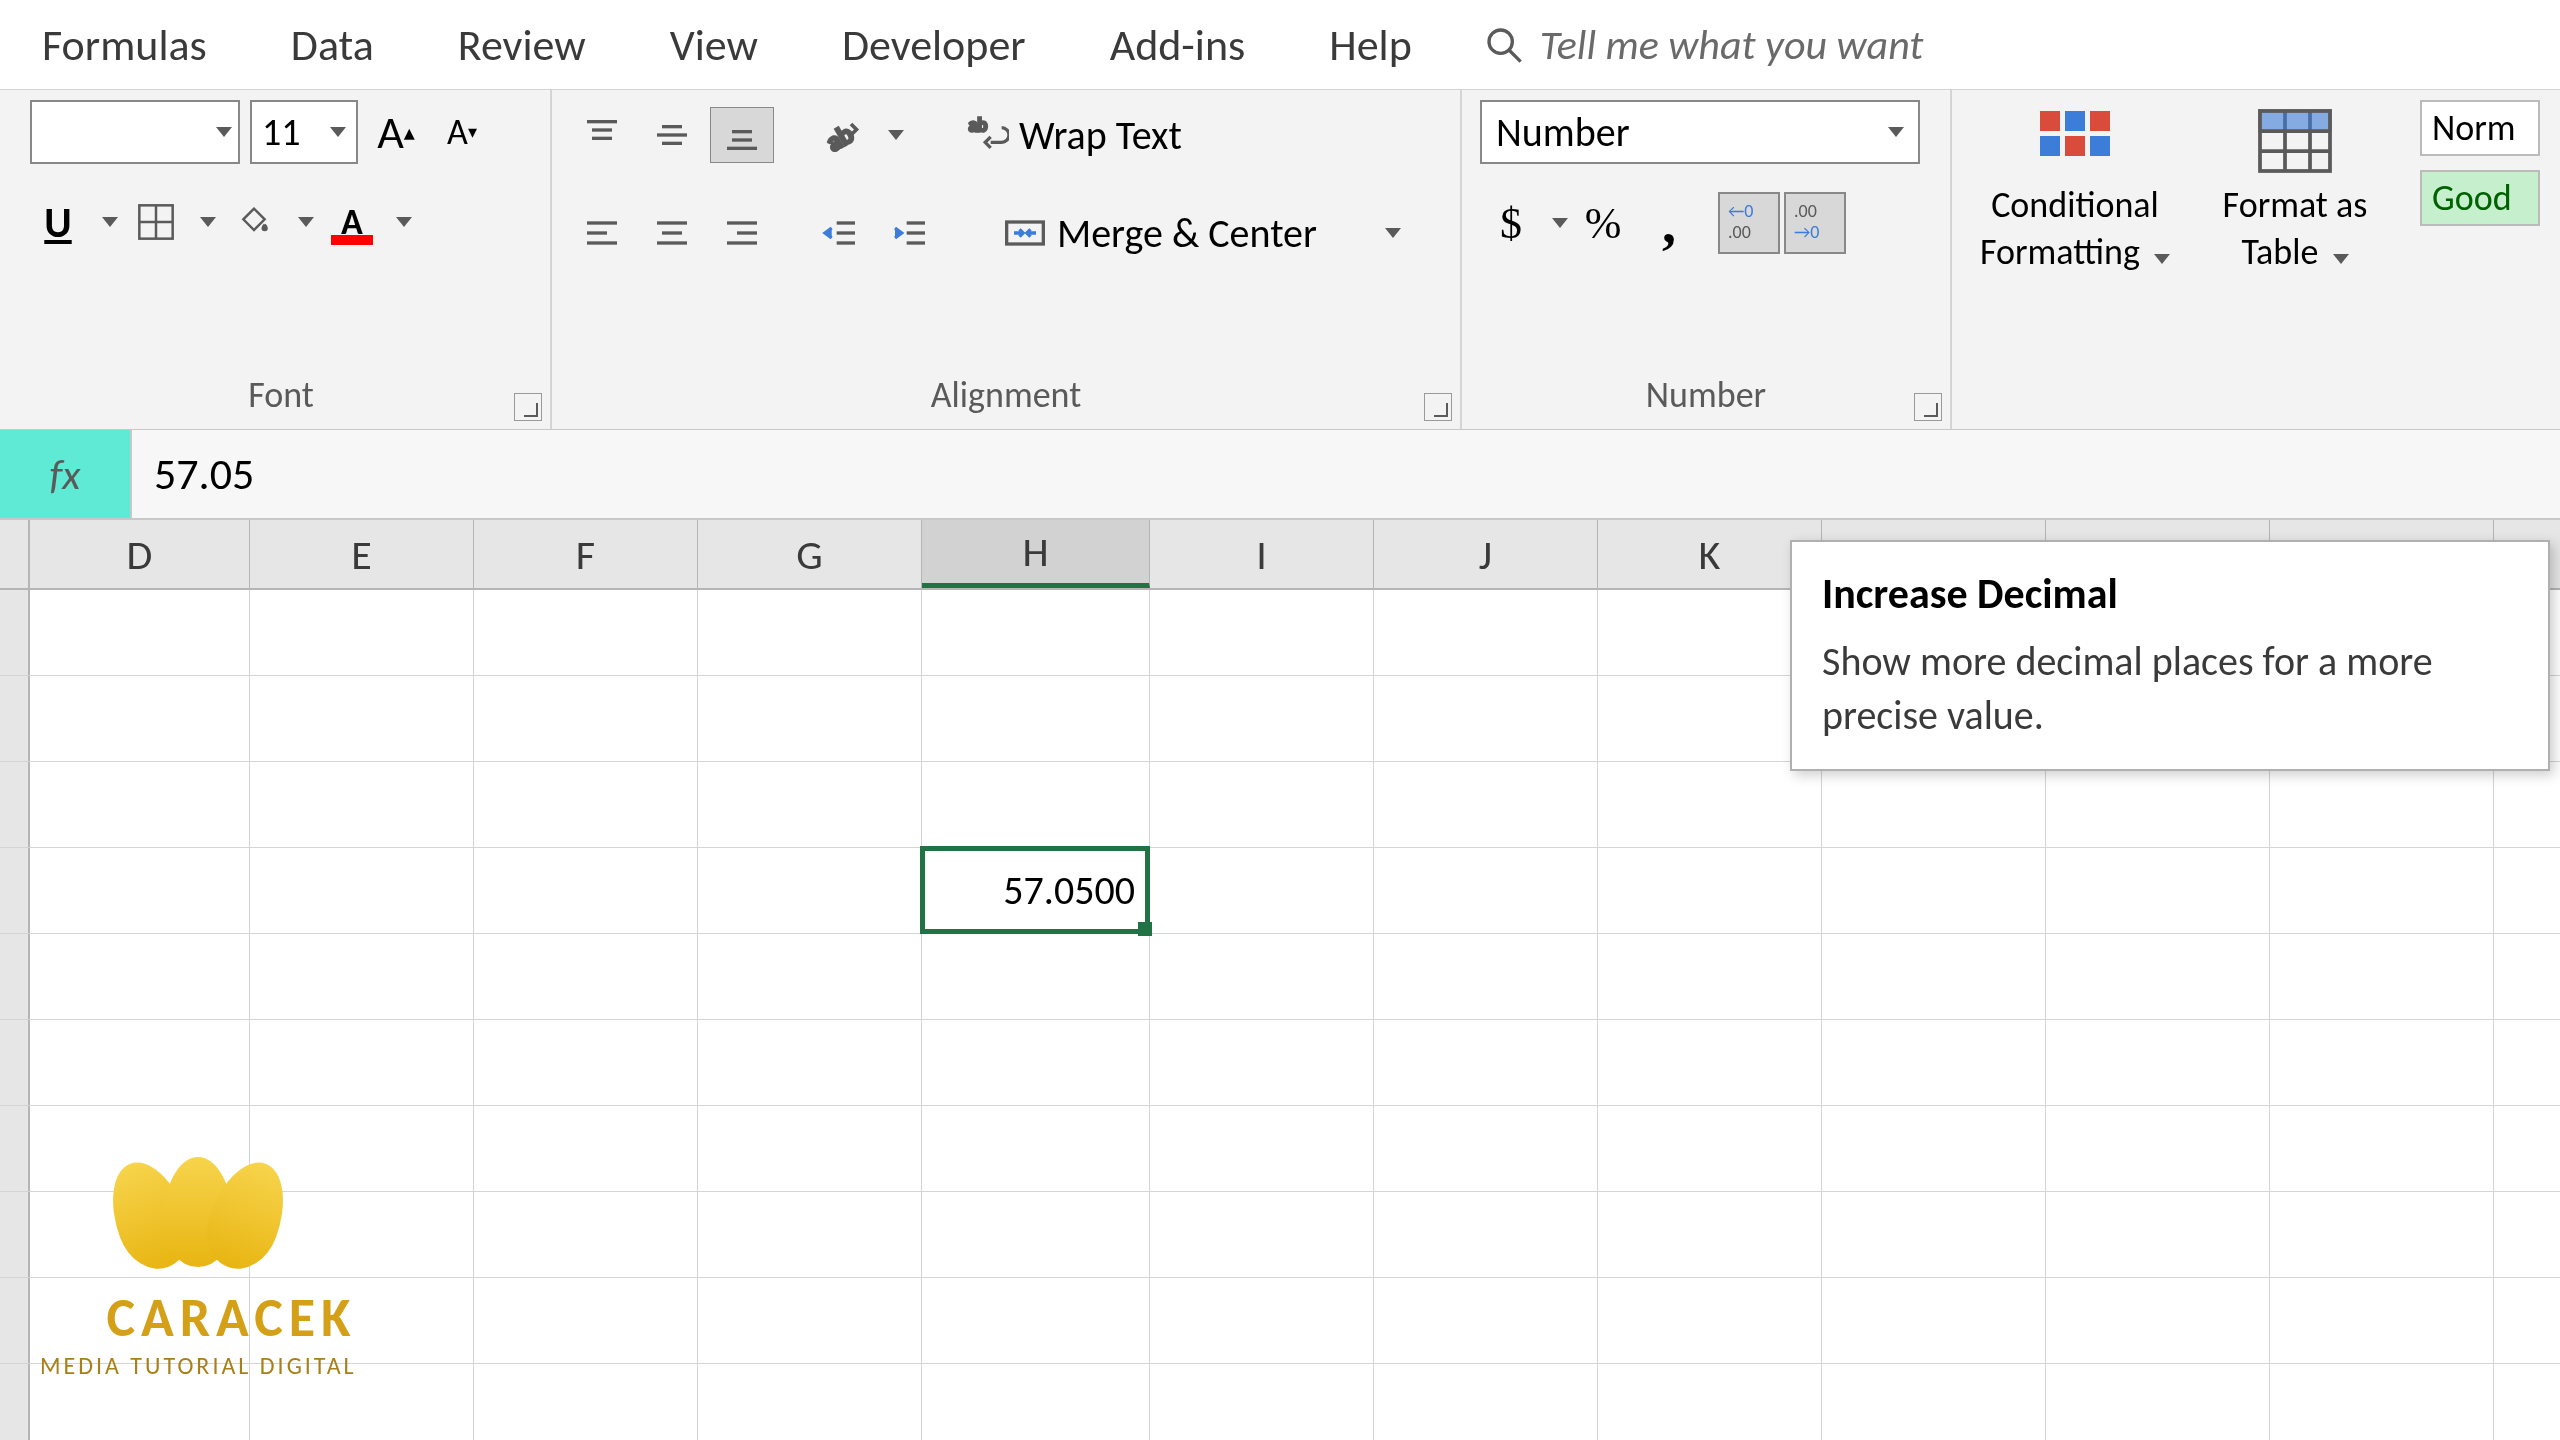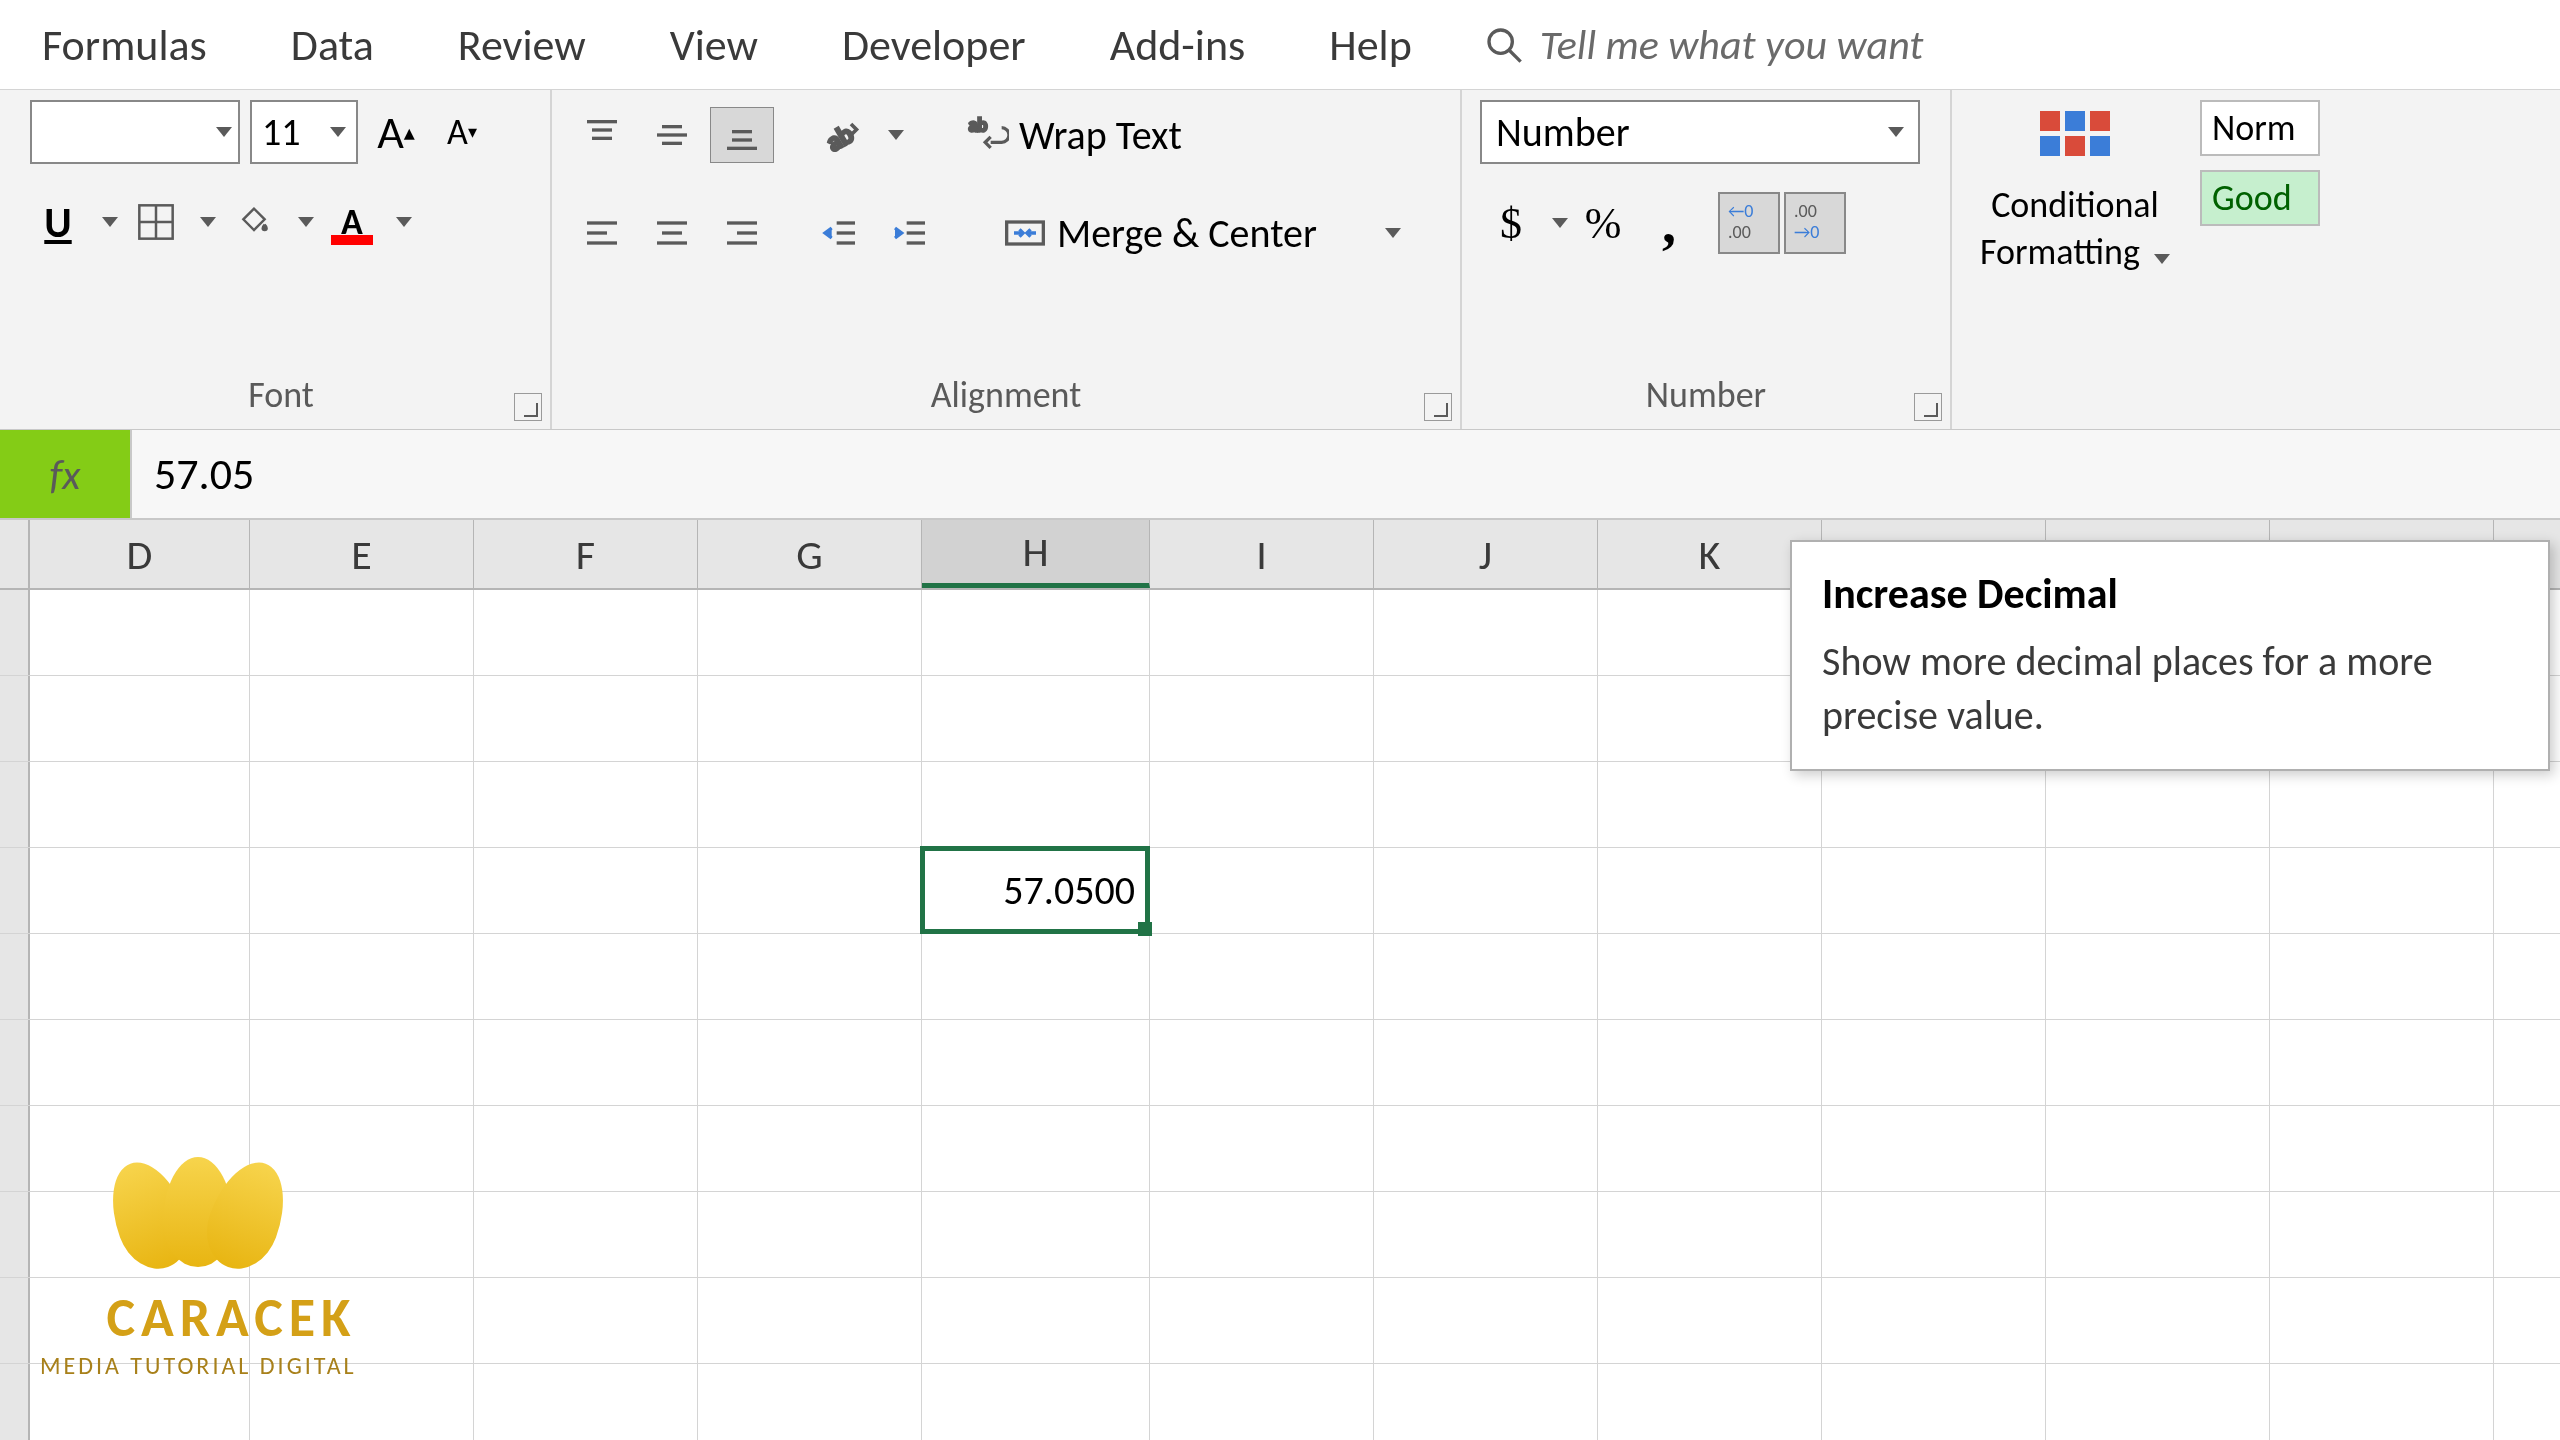--- a/index.html
+++ b/index.html
@@ -42,21 +42,21 @@
 .num-btn { width: 62px; height: 62px; font-size: 44px; font-family: Georgia, serif; }
 .incdec { width: 62px; height: 62px; border: 2px solid #888; background: #d8d8d8; font-size: 26px; line-height: 1; display: flex; flex-direction: column; align-items: center; justify-content: center; }
 
 
 .big-btn { display: flex; flex-direction: column; align-items: center; width: 210px; padding-top: 6px; cursor: pointer; }
 .big-btn .lbl { font-size: 36px; text-align: center; line-height: 1.3; margin-top: 6px; }
 .style-box { width: 120px; height: 56px; border: 2px solid #bbb; background: #fff; display: flex; align-items: center; padding: 0 10px; font-size: 36px; }
 .style-box.good { background: #c6efce; color: #006100; }
 
 
-.fbar { display: flex; align-items: center; height: 90px; border-bottom: 2px solid #c8c8c8; background: #84cc16; }
+.fbar { display: flex; align-items: center; height: 90px; border-bottom: 2px solid #c8c8c8; background: #5eead4; }
 .fx-lbl { width: 132px; display: flex; align-items: center; justify-content: center; font-style: italic; font-size: 42px; color: #5a5a5a; border-right: 2px solid #c8c8c8; height: 100%; }
 .fbar input { flex: 1; height: 100%; border: none; outline: none; font-size: 44px; padding: 0 22px; background: #f7f7f7; }
 
 
 .grid { position: relative; overflow: hidden; height: 920px; background: #fff; }
 .col-headers { display: flex; height: 70px; background: #e6e6e6; border-bottom: 2px solid #b5b5b5; }
 .rowhdr-space { width: 30px; border-right: 2px solid #b5b5b5; background: #e6e6e6; }
 .col-hdr { border-right: 1px solid #b5b5b5; display: flex; align-items: center; justify-content: center; font-size: 42px; color: #3a3a3a; cursor: pointer; }
 .col-hdr.selected { background: #d2d2d2; border-bottom: 5px solid #217346; }
 .rows { position: relative; }
@@ -286,20 +286,31 @@
           <svg width="80" height="70" viewBox="0 0 32 28">
               <rect x="2" y="2" width="8" height="8" fill="#d94b3a"></rect>
               <rect x="12" y="2" width="8" height="8" fill="#3b7dd8"></rect>
               <rect x="22" y="2" width="8" height="8" fill="#d94b3a"></rect>
               <rect x="2" y="12" width="8" height="8" fill="#3b7dd8"></rect>
               <rect x="12" y="12" width="8" height="8" fill="#d94b3a"></rect>
               <rect x="22" y="12" width="8" height="8" fill="#3b7dd8"></rect>
             </svg>
           <div class="lbl"><span>Conditional Formatting</span> <span class="dd-arrow" style="display:inline-block"></span></div>
         </div>
+        <div class="big-btn">
+          <svg width="80" height="70" viewBox="0 0 32 28" fill="none" stroke="#5a5a5a" stroke-width="1.5">
+              <rect x="2" y="2" width="28" height="24"></rect>
+              <line x1="2" y1="10" x2="30" y2="10"></line>
+              <line x1="2" y1="18" x2="30" y2="18"></line>
+              <line x1="12" y1="2" x2="12" y2="26"></line>
+              <line x1="22" y1="2" x2="22" y2="26"></line>
+              <rect x="2" y="2" width="28" height="8" fill="#3b7dd8" opacity="0.6"></rect>
+            </svg>
+          <div class="lbl"><span>Format as Table</span> <span class="dd-arrow" style="display:inline-block"></span></div>
+        </div>
         <div style="display:flex;flex-direction:column;gap:14px;margin-left:10px">
           <div class="style-box">Norm</div>
           <div class="style-box good">Good</div>
         </div>
       </div>
     </div>
   </div>
 </div>
 
 <div class="fbar">

